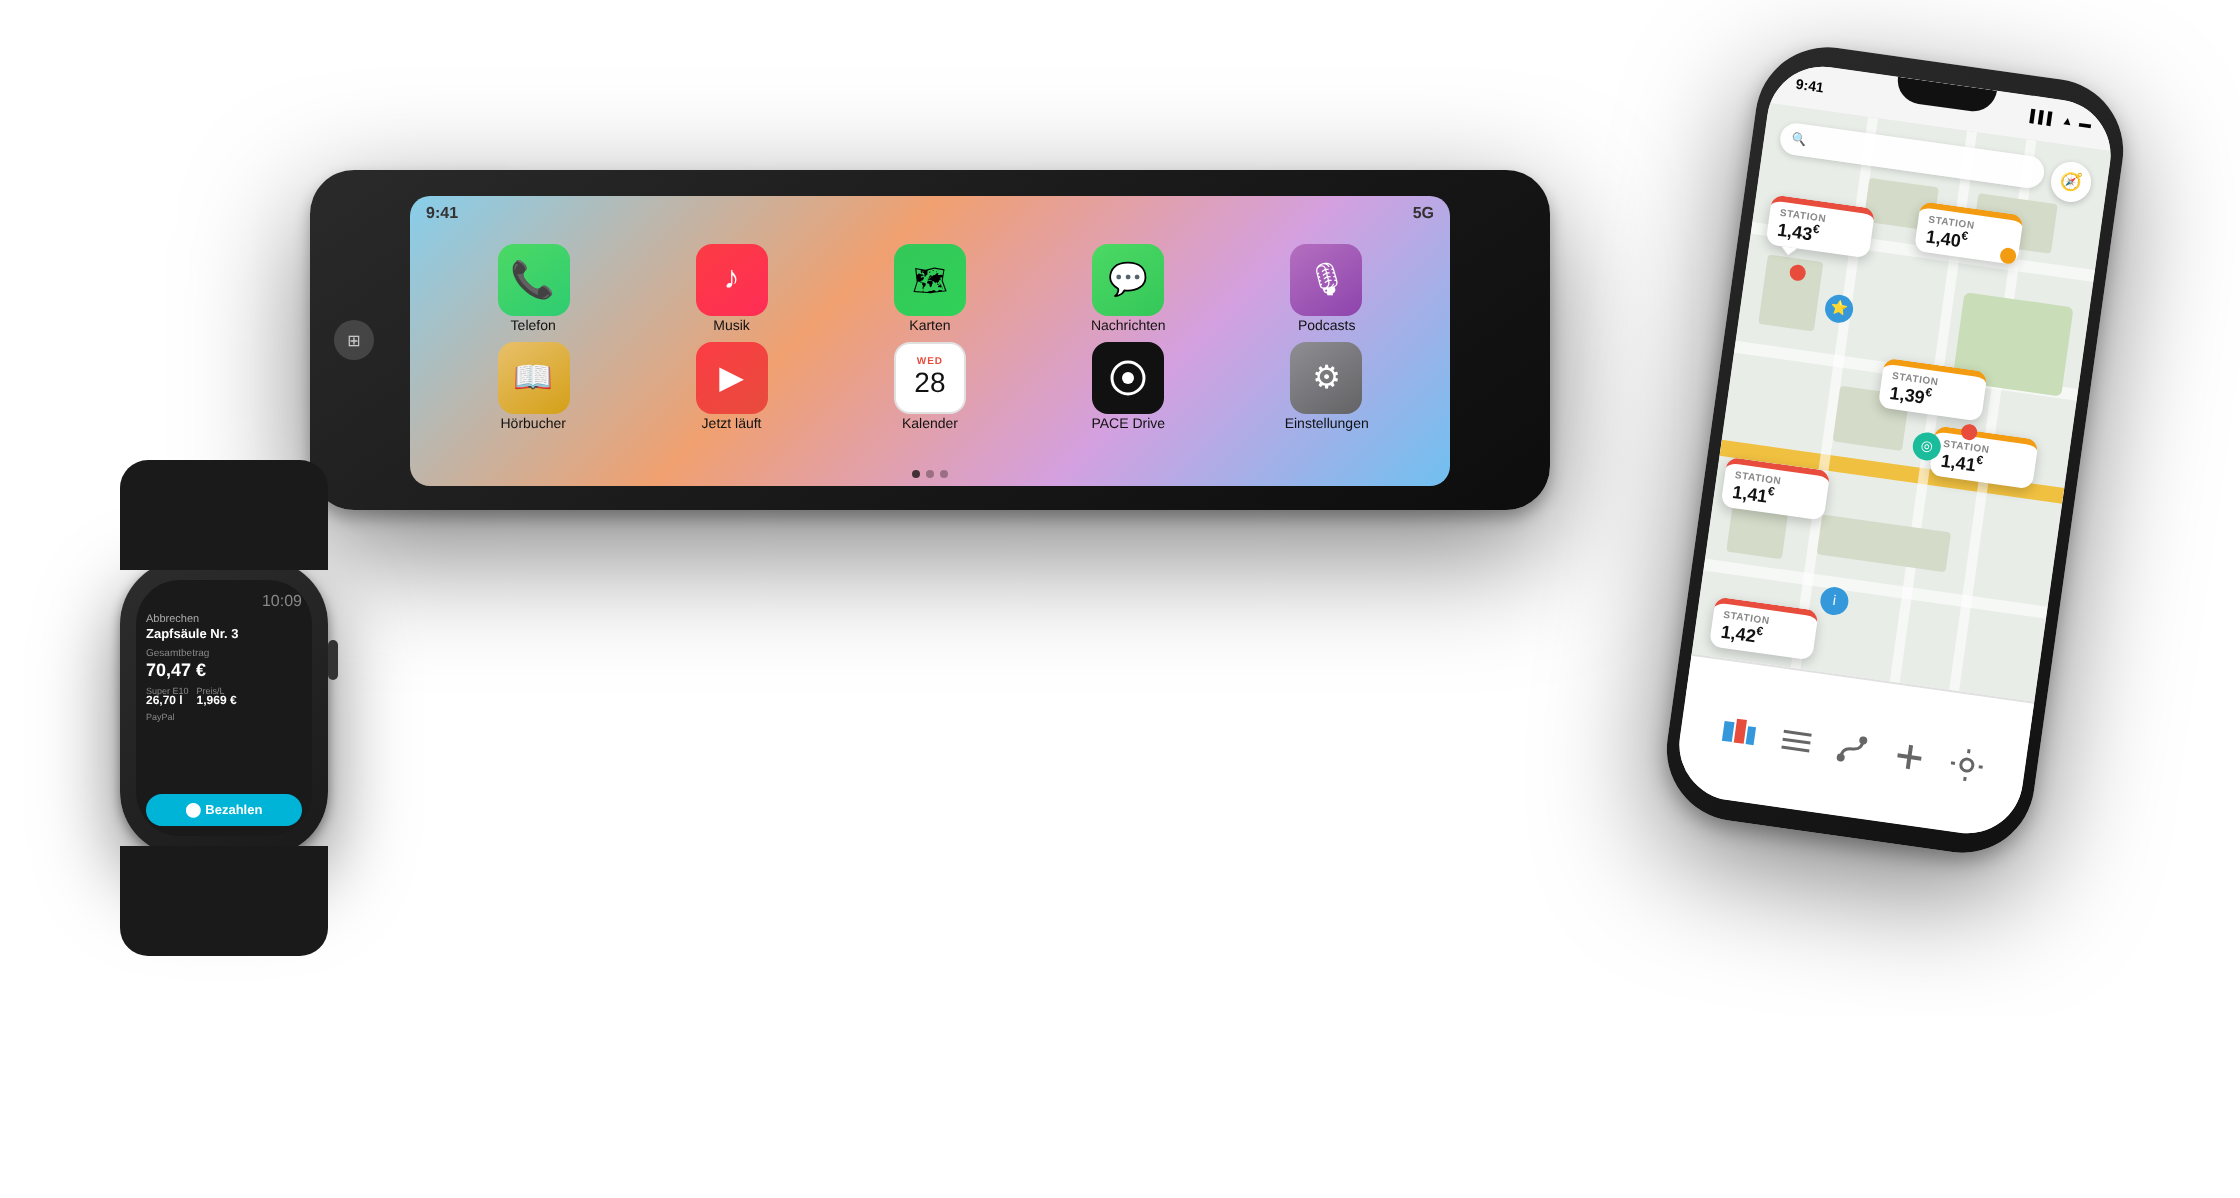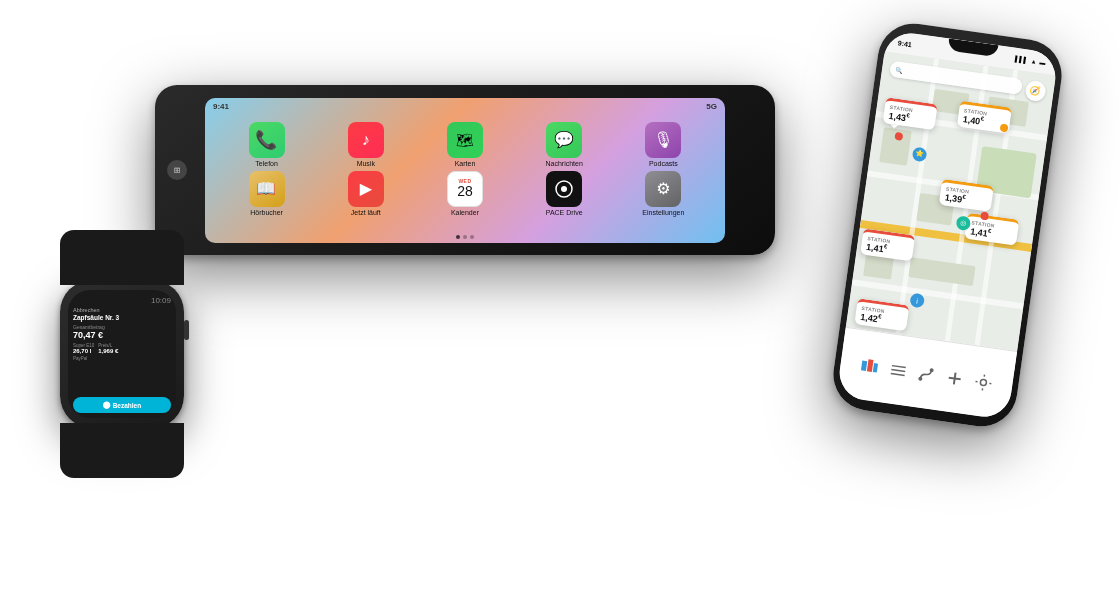--- a/index.html
+++ b/index.html
@@ -154,21 +154,21 @@
 
     
     .watch-device {
       position: absolute;
       left: 60px;
       top: 280px;
       z-index: 20;
     }
 
     .watch-outer {
-      width: 124px;
+      width: 104px;
       height: 148px;
       background: linear-gradient(145deg, #2d2d2d, #1a1a1a);
       border-radius: 32px;
       position: relative;
       box-shadow: 0 15px 40px rgba(0,0,0,0.5), 0 2px 6px rgba(0,0,0,0.4);
     }
 
     .watch-screen {
       position: absolute;
       top: 10px;

